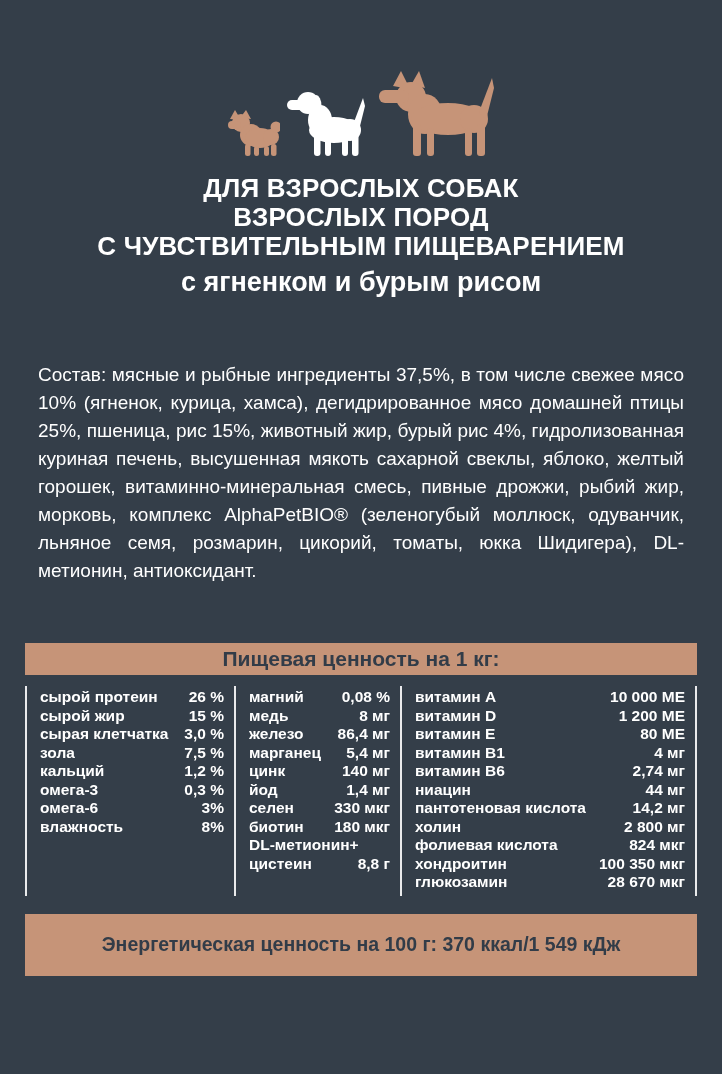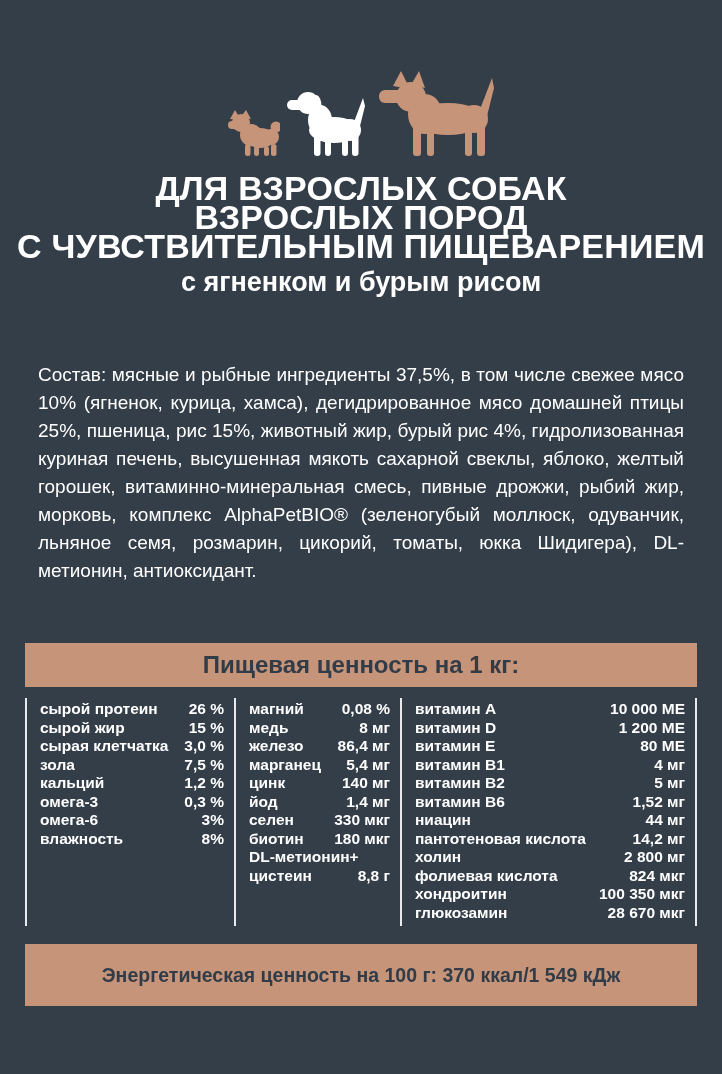--- a/index.html
+++ b/index.html
@@ -11,42 +11,42 @@
     overflow:hidden;
     position:relative;
   }
   .dogs{
     margin-top:70px;height:86px;
     display:flex;justify-content:center;align-items:flex-end;gap:7px;
   }
   .dogs svg{display:block;}
   .title{
     margin-top:18px;text-align:center;
-    font-weight:bold;font-size:34px;line-height:29px;letter-spacing:.2px;
+    font-weight:bold;font-size:26px;line-height:29px;letter-spacing:.2px;
     color:var(--text-light,#ffffff);
   }
   .subtitle{
     margin-top:6px;text-align:center;
     font-weight:bold;font-size:27px;line-height:31px;
     color:var(--text-light,#ffffff);
   }
   .composition{
     margin:63px 38px 0;
     font-size:19px;line-height:28px;
     text-align:justify;
     color:var(--text-light,#ffffff);
   }
   .banner{
     margin:0 25px;
     background:var(--accent,#c69478);
     color:var(--text-dark,#323c48);
     font-weight:bold;text-align:center;
     display:flex;align-items:center;justify-content:center;
   }
-  .banner-nutrition{margin-top:58px;height:44px;font-size:24px;}
+  .banner-nutrition{margin-top:58px;height:32px;font-size:21px;}
   .banner-energy{margin-top:18px;height:62px;font-size:19.5px;}
   .ntable{
     margin:11px 25px 0;
     display:grid;
     grid-template-columns:209px 166px 1fr;
   }
   .ncol{
     border-left:2px solid #e9eaec;
     padding:2px 10px 4px 13px;
   }
@@ -214,26 +214,22 @@
       </div>
     <div class="nrow">
         <span class="lbl">витамин E</span>
         <span class="val">80 МЕ</span>
       </div>
     <div class="nrow">
         <span class="lbl">витамин B1</span>
         <span class="val">4 мг</span>
       </div>
     <div class="nrow">
-        <span class="lbl">витамин B2</span>
-        <span class="val">5 мг</span>
-      </div>
-    <div class="nrow">
         <span class="lbl">витамин B6</span>
-        <span class="val">1,52 мг</span>
+        <span class="val">2,74 мг</span>
       </div>
     <div class="nrow">
         <span class="lbl">ниацин</span>
         <span class="val">44 мг</span>
       </div>
     <div class="nrow">
         <span class="lbl">пантотеновая кислота</span>
         <span class="val">14,2 мг</span>
       </div>
     <div class="nrow">

